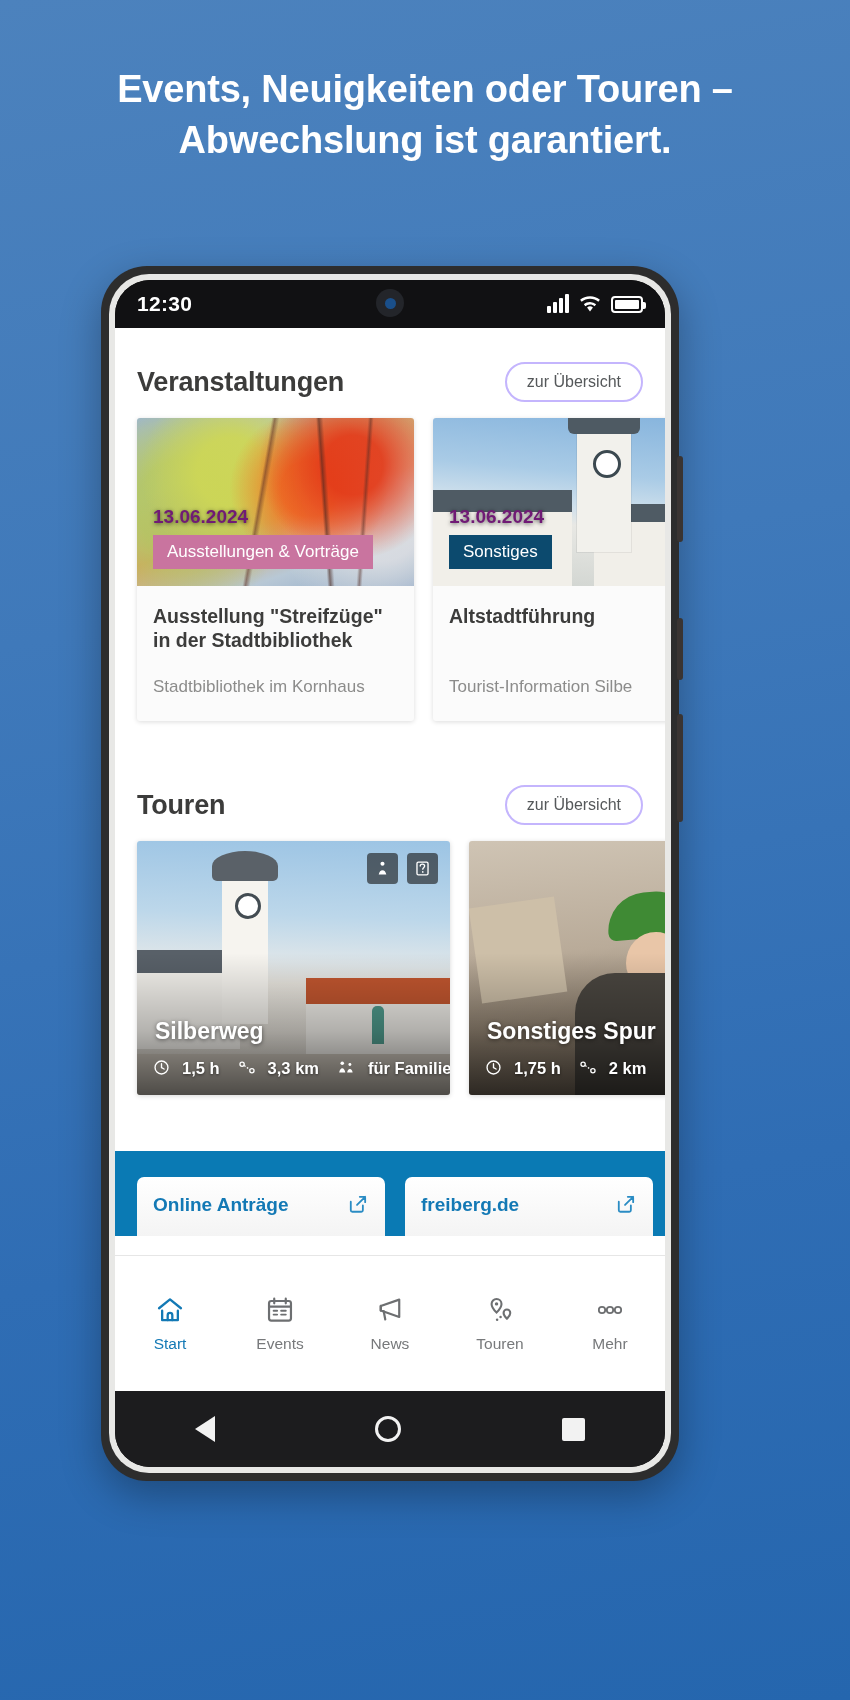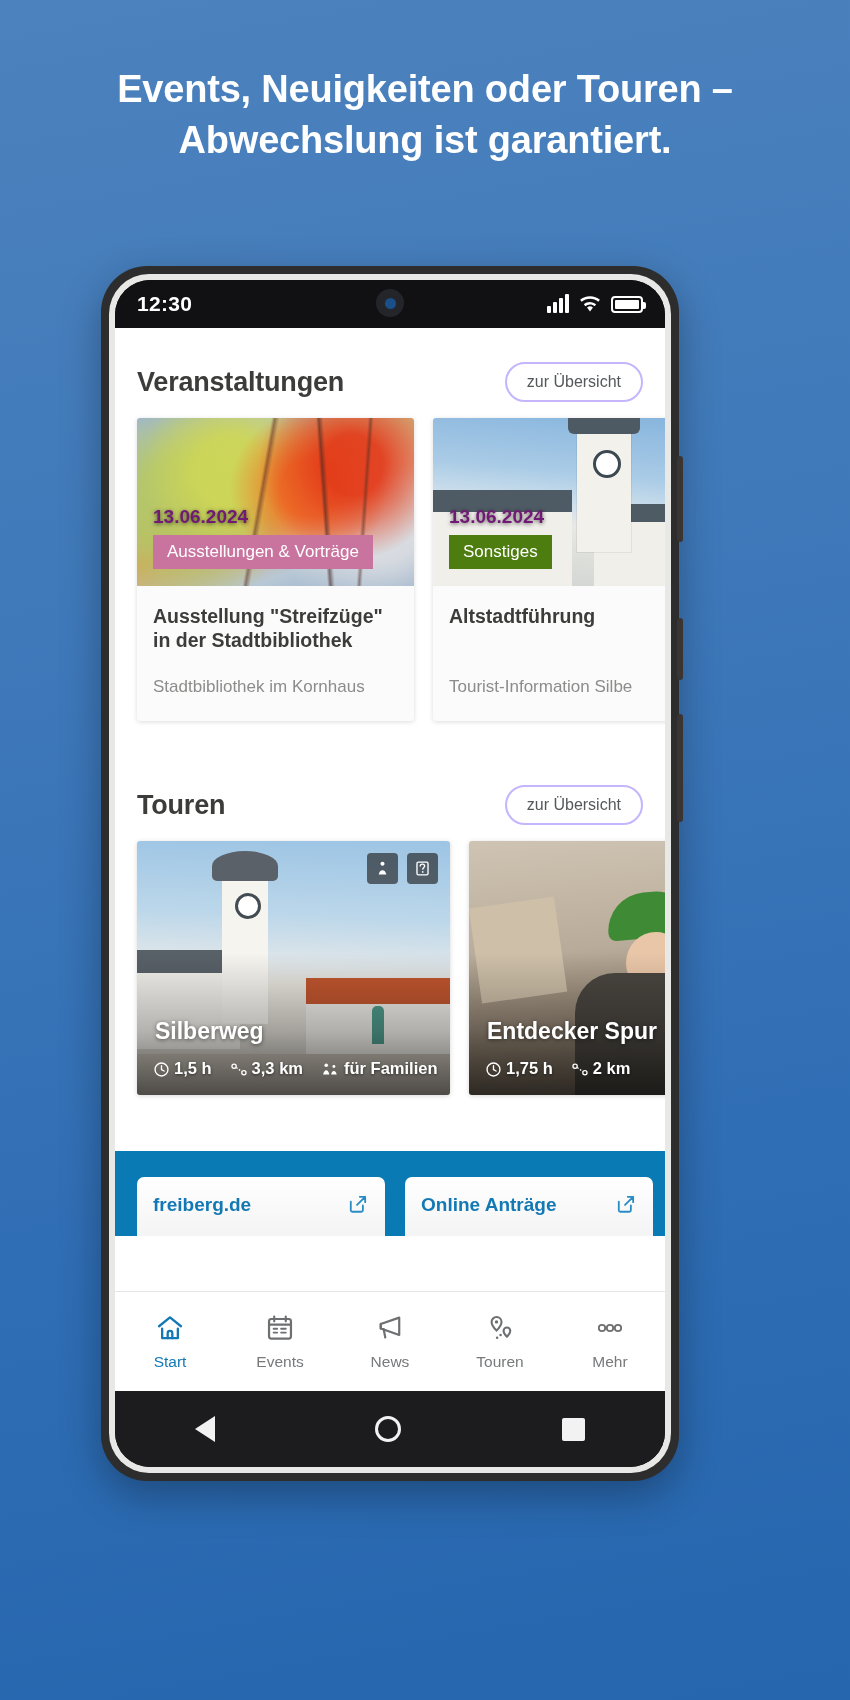--- a/index.html
+++ b/index.html
@@ -189,21 +189,21 @@
     position: absolute; left: 16px; bottom: 58px;
     color: #701a75; font-size: 19px; font-weight: bold;
     text-shadow: 0 1px 4px rgba(0,0,0,0.6);
   }
   .badge {
     position: absolute; left: 16px; bottom: 17px;
     padding: 7px 14px;
     font-size: 17px; color: #fff;
   }
   .badge.pink { background: #c9749f; }
-  .badge.gray { background: #4d7c0f; }
+  .badge.gray { background: #0c4a6e; }
 
   .event-body { padding: 18px 16px 24px 16px; }
   .event-title {
     font-size: 19.5px; font-weight: bold; color: #3c3c3b;
     line-height: 1.24; min-height: 49px;
   }
   .event-loc {
     margin-top: 24px;
     font-size: 17px; color: #8c8c8b;
     white-space: nowrap;
@@ -284,21 +284,21 @@
     color:#fff; font-size:23px; font-weight:bold;
     text-shadow: 0 1px 4px rgba(0,0,0,0.55);
   }
   .tour-stats {
     position:absolute; left:16px; bottom:17px; right:12px;
     display:flex; align-items:center; gap:9px;
     color:#fff; font-size:16.5px; font-weight:600;
     text-shadow: 0 1px 3px rgba(0,0,0,0.55);
     white-space: nowrap;
   }
-  .tour-stats .st { display:flex; align-items:flex-end; gap:4px; }
+  .tour-stats .st { display:flex; align-items:flex-start; gap:12px; }
   .tour-stats .st + .st { margin-left: 9px; }
 
   
   .service {
     background: #0a7ab4;
     padding: 26px 22px 0 22px;
     margin-top: 26px;
   }
   .service h3 {
     color:#fff; font-size:25px; font-weight:bold; margin-bottom: 24px;
@@ -312,21 +312,21 @@
     display:flex; align-items:center;
   }
   .service-tile span {
     font-size: 19px; font-weight: bold; color: #1379b5;
   }
   .service-tile .ext { margin-left:auto; color:#2a8cc4; display:flex; }
 
   
   .tabbar {
     position:absolute; left:0; right:0; bottom:76px;
-    height: 100px;
+    height: 136px;
     background:#fff;
     border-top: 1px solid #e6e6e6;
     display:flex; align-items:center;
     z-index: 6;
   }
   .tab {
     flex:1; display:flex; flex-direction:column;
     align-items:center; justify-content:center; gap:10px;
   }
   .tab .tl { font-size: 15.5px; color:#77797b; }
@@ -488,21 +488,21 @@
             </div>
 
             <div class="tour-card">
               <div class="tour-img-kid">
                 <div class="kid-map"></div>
                 <div class="kid-hat"></div>
                 <div class="kid-face"></div>
                 <div class="kid-body"></div>
               </div>
               <div class="tour-shade"></div>
-              <div class="tour-name">Entdecker Spur</div>
+              <div class="tour-name">Sonstiges Spur</div>
               <div class="tour-stats">
                 <div class="st">
                   <svg width="17" height="17" viewBox="0 0 20 20">
                       <circle cx="10" cy="10" r="7.6" fill="none" stroke="#fff" stroke-width="1.6"></circle>
                       <path d="M10 5.6V10l3 1.8" fill="none" stroke="#fff" stroke-width="1.6" stroke-linecap="round"></path>
                     </svg>
                   <span>1,75 h</span>
                 </div>
                 <div class="st">
                   <svg width="18" height="17" viewBox="0 0 22 20">
@@ -512,30 +512,30 @@
                     </svg>
                   <span>2 km</span>
                 </div>
               </div>
             </div>
           </div>
 
           <div class="service">
             <div class="service-row">
               <div class="service-tile">
-                <span>freiberg.de</span>
+                <span>Online Anträge</span>
                 <span class="ext">
                   <svg width="23" height="23" viewBox="0 0 24 24">
                       <path d="M5 9v9a1.6 1.6 0 0 0 1.6 1.6H16a1.6 1.6 0 0 0 1.6-1.6v-5" fill="none" stroke="currentColor" stroke-width="1.9" stroke-linecap="round"></path>
                       <path d="M11.5 12.5 20 4m-5.6 0H20v5.6" fill="none" stroke="currentColor" stroke-width="1.9" stroke-linecap="round" stroke-linejoin="round"></path>
                     </svg>
                 </span>
               </div>
               <div class="service-tile">
-                <span>Online Anträge</span>
+                <span>freiberg.de</span>
                 <span class="ext">
                   <svg width="23" height="23" viewBox="0 0 24 24">
                       <path d="M5 9v9a1.6 1.6 0 0 0 1.6 1.6H16a1.6 1.6 0 0 0 1.6-1.6v-5" fill="none" stroke="currentColor" stroke-width="1.9" stroke-linecap="round"></path>
                       <path d="M11.5 12.5 20 4m-5.6 0H20v5.6" fill="none" stroke="currentColor" stroke-width="1.9" stroke-linecap="round" stroke-linejoin="round"></path>
                     </svg>
                 </span>
               </div>
             </div>
           </div>
 

